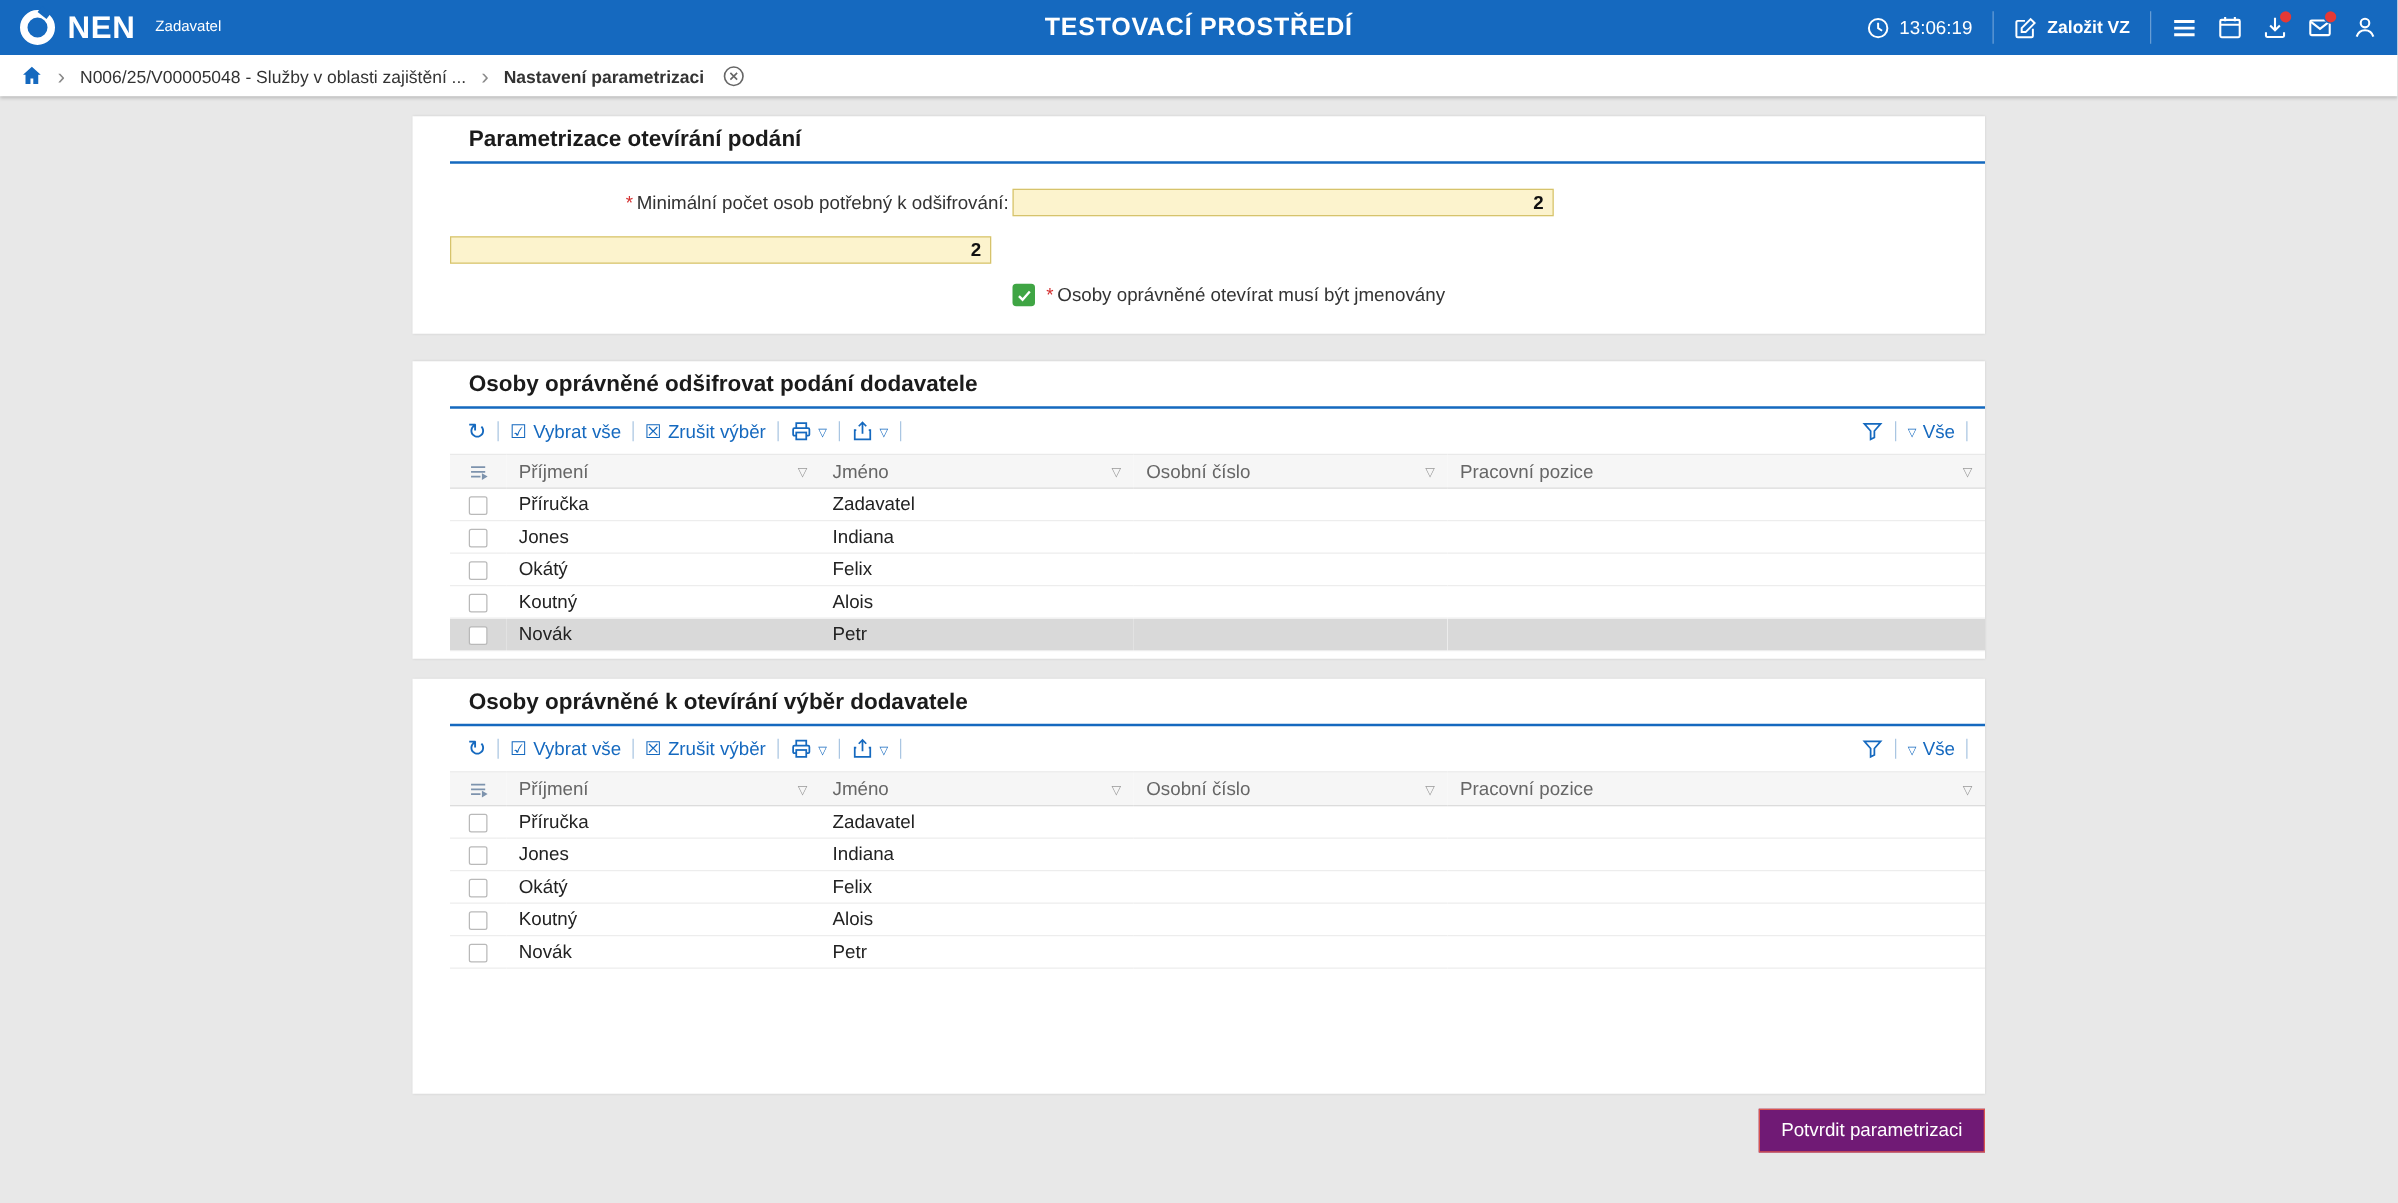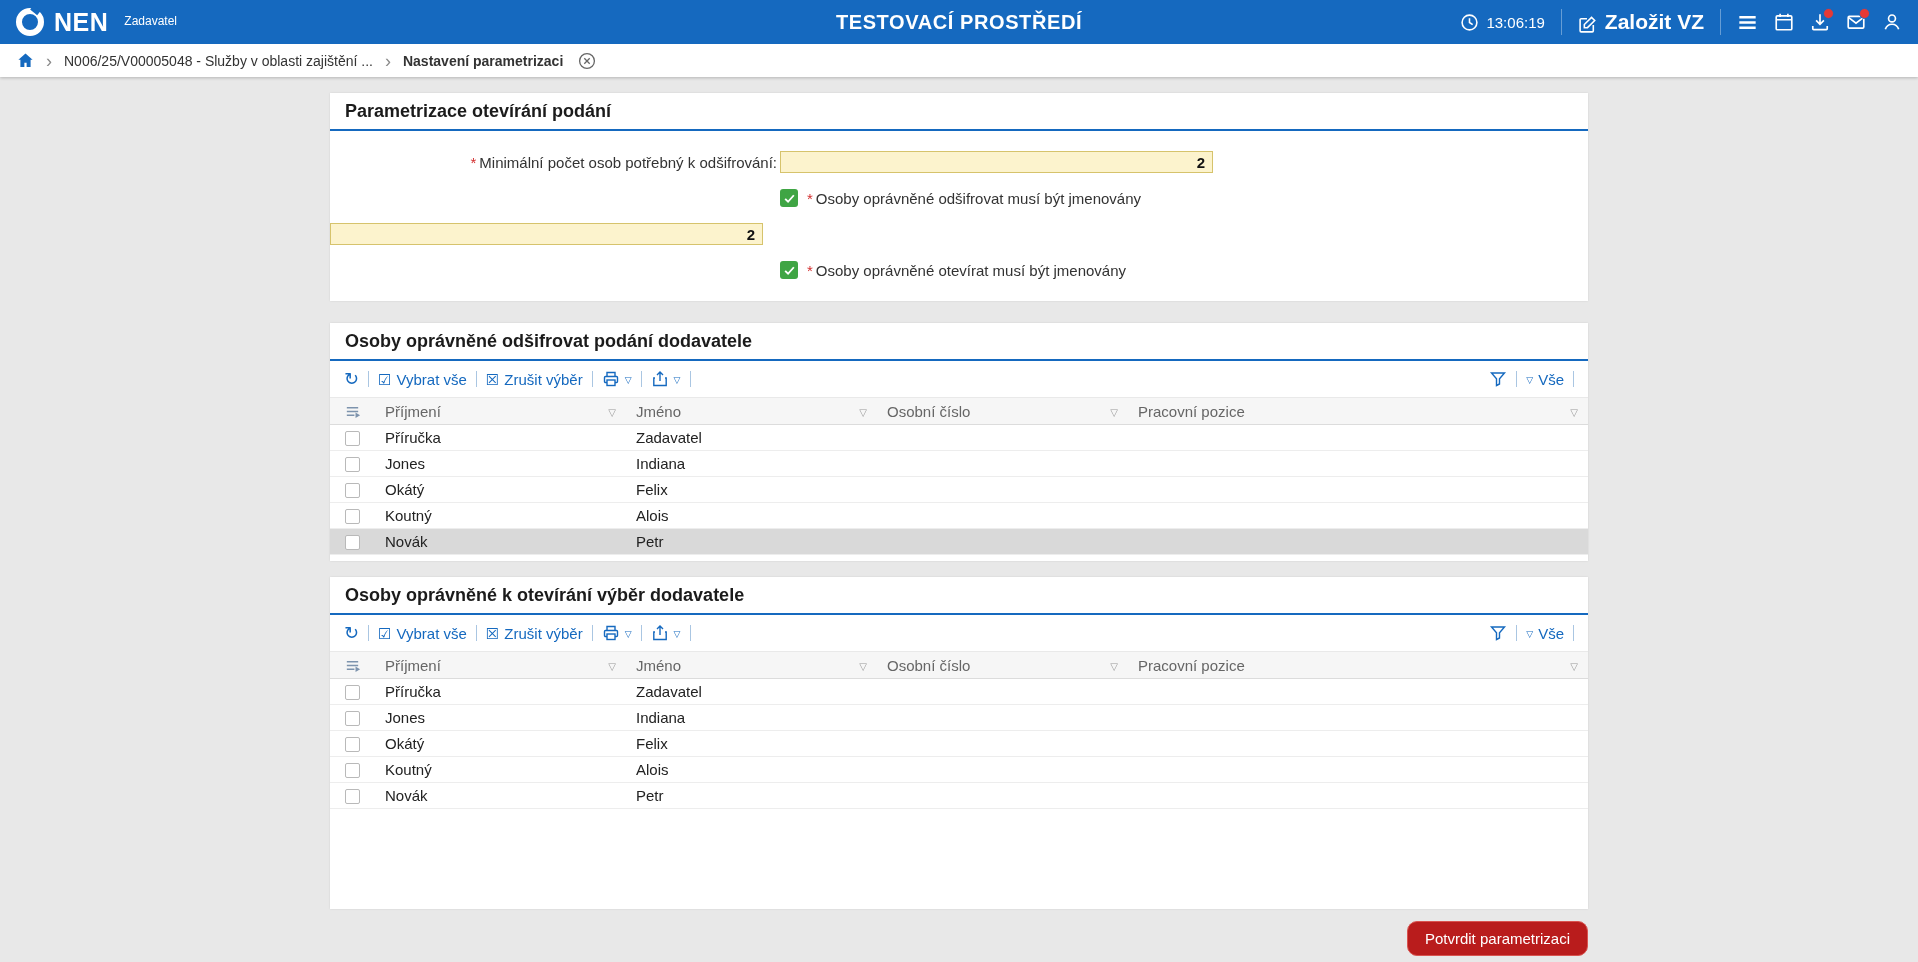--- a/index.html
+++ b/index.html
@@ -16,34 +16,34 @@
   .logo-wrap { display:flex; align-items:center; gap:10px; }
   .nen-circle { width:28px; height:28px; border-radius:50%; border:6px solid #fff; position:relative; display:inline-block; }
   .nen-circle::after { content:""; position:absolute; width:9px; height:6px; background:#1569bf; top:-7px; right:-2px; transform:rotate(38deg); }
   .logo-texts { display:flex; align-items:flex-start; gap:16px; line-height:1; }
   .logo-main { font-size:25px; font-weight:bold; letter-spacing:.5px; }
   .logo-sub { font-size:12px; position:relative; top:5px; }
   .topbar-title { position:absolute; left:50%; transform:translateX(-50%); font-size:20px; font-weight:bold; letter-spacing:.6px; white-space:nowrap; }
   .topbar-right { margin-left:auto; display:flex; align-items:center; gap:16px; }
   .time-wrap { display:flex; align-items:center; gap:7px; font-size:15px; }
   .v-sep { width:1px; height:26px; background:rgba(255,255,255,.35); }
-  .create-vz { display:flex; align-items:flex-end; gap:8px; font-size:21px; font-weight:bold; color:#fff; white-space:nowrap; }
+  .create-vz { display:flex; align-items:flex-start; gap:8px; font-size:14px; font-weight:bold; color:#fff; white-space:nowrap; }
   .icon-btn { display:flex; align-items:center; position:relative; color:#fff; }
   .badge-dot::after { content:""; position:absolute; top:-4px; right:-4px; width:9px; height:9px; border-radius:50%; background:#e53935; border:1px solid #1569bf; }
 
   
   .breadcrumb { height:33px; background:#fff; display:flex; align-items:center; gap:12px; padding:0 17px; box-shadow:0 1px 3px rgba(0,0,0,.22); position:relative; z-index:2; }
   .crumb-chevron { color:#8a8a8a; font-size:18px; line-height:1; }
   .crumb { font-size:14px; color:#333; white-space:nowrap; }
   .crumb.current { font-weight:bold; }
   .close-btn { display:flex; align-items:center; margin-left:3px; }
 
   
   .content { width:1258px; margin:16px 0 0 330px; }
-  .card { background:#fff; box-shadow:0 0 2px rgba(0,0,0,.10); }
+  .card { background:#fff; box-shadow:0 0 2px rgba(0,0,0,.10);padding-left:30px; }
   .card.gap-lg { margin-bottom:22px; }
   .card.gap-md { margin-bottom:16px; }
   .card-title { font-size:18px; font-weight:bold; color:#1b1b1b; padding:8px 15px 7px; border-bottom:2px solid #1569bf; }
 
   
   .form-area { padding:20px 0 22px; }
   .form-row { display:flex; align-items:center; margin-bottom:16px; }
   .form-label { width:450px; text-align:right; font-size:15px; color:#333; padding-right:3px; }
   .req { color:#d32f2f; margin-right:3px; }
   .yellow-input { width:433px; height:22px; background:#fcf3cd; border:1px solid #d6c36c; font-size:15px; font-weight:bold; text-align:right; padding:0 7px; color:#111; font-family:inherit; }
@@ -68,21 +68,21 @@
   tbody td { height:26px; font-size:15px; color:#222; padding:0 10px; border-bottom:1px solid #ededed; overflow:hidden; white-space:nowrap; }
   tr.selected td { background:#d9d9d9; }
   .cb-cell { text-align:center; padding:0; }
   .th-icon-cell { padding:0; text-align:center; }
   .row-checkbox { display:inline-block; width:15px; height:15px; border:1px solid #b9b9b9; border-radius:2px; background:#fff; vertical-align:middle; cursor:pointer; }
   .card.pad-sm { padding-bottom:6px; }
   .card.pad-xl { padding-bottom:100px; }
 
   
   .actions { width:1258px; margin:12px 0 0 330px; display:flex; justify-content:flex-end; }
-  .confirm-btn { background:#b91c1c; color:#fff; font-size:15px; padding:8px 17px; border:1px solid #d9534f; border-radius:10px; }
+  .confirm-btn { background:#701a75; color:#fff; font-size:15px; padding:8px 17px; border:1px solid #d9534f; border-radius:0; }
 
   svg { display:block; }
 </style>
 </head>
 <body>
 
 <header class="topbar">
   <div class="logo-wrap">
     <span class="nen-circle"></span>
     <span class="logo-texts">
@@ -184,30 +184,20 @@
     <h2 class="card-title">Parametrizace otevírání podání</h2>
     <div class="form-area">
 
       <div class="form-row">
         <label class="form-label">
           <span class="req">*</span><span>Minimální počet osob potřebný k odšifrování:</span>
         </label>
         <input class="yellow-input" type="text" value="2" style="">
       </div>
 
-      <div class="checkbox-row">
-        <span class="green-check">
-          <svg width="13" height="13" viewBox="0 0 18 18" fill="none" stroke="#fff" stroke-width="2.6">
-              <path d="M3 9.5l4 4 8-9"></path>
-            </svg>
-        </span>
-        <span class="checkbox-label">
-          <span class="req">*</span><span>Osoby oprávněné odšifrovat musí být jmenovány</span>
-        </span>
-      </div>
 
       <div class="form-row">
         <input class="yellow-input" type="text" value="2" style="">
       </div>
 
       <div class="checkbox-row">
         <span class="green-check">
           <svg width="13" height="13" viewBox="0 0 18 18" fill="none" stroke="#fff" stroke-width="2.6">
               <path d="M3 9.5l4 4 8-9"></path>
             </svg>

